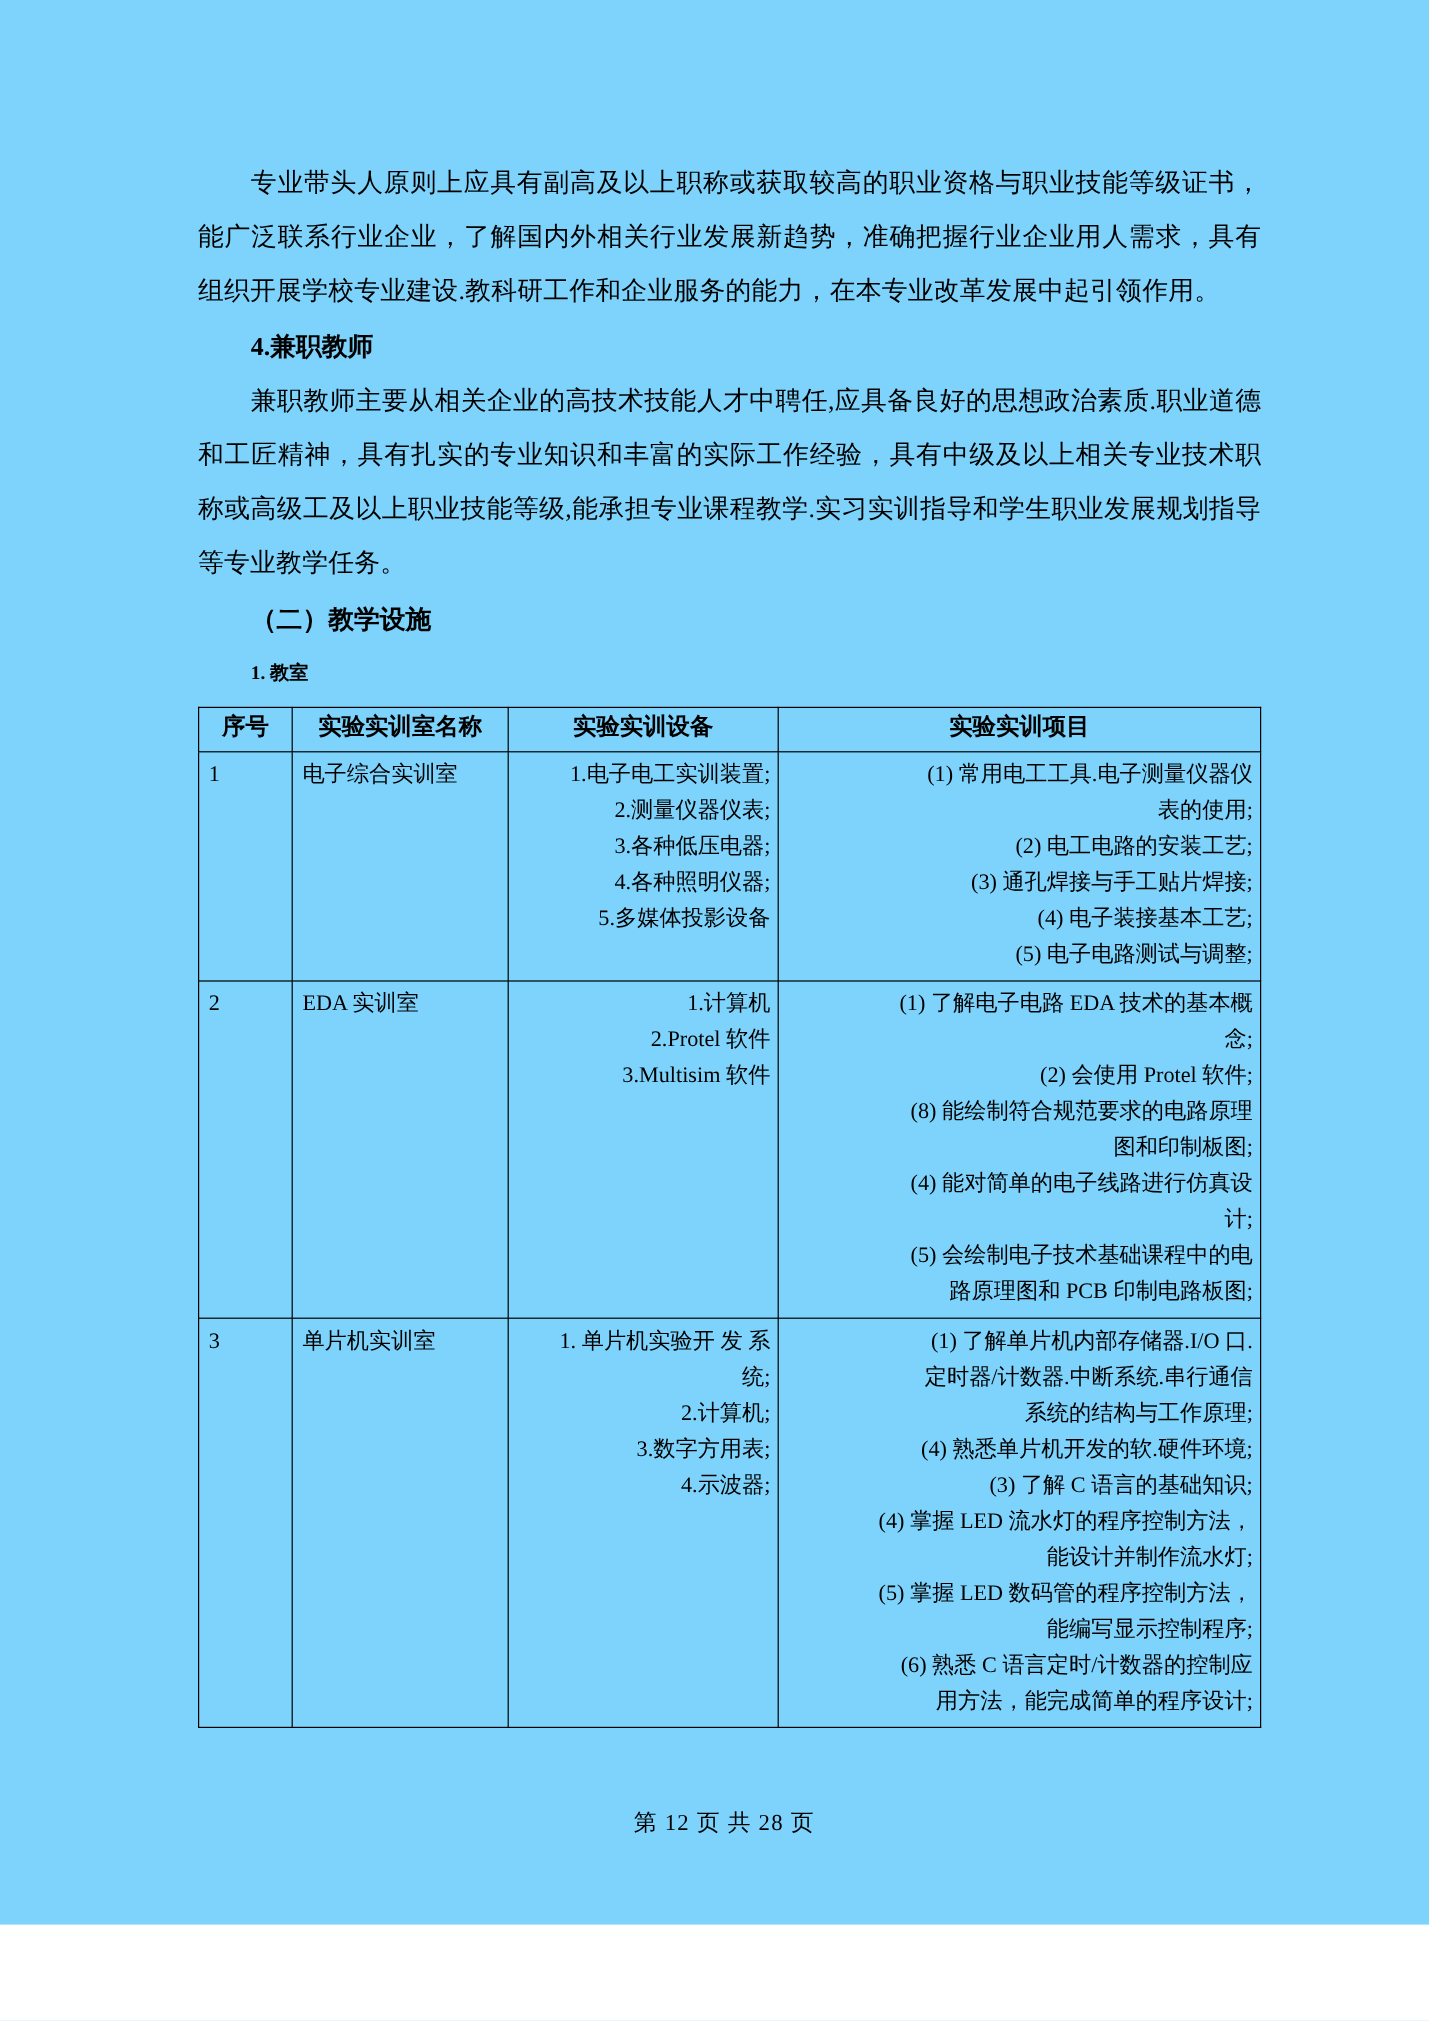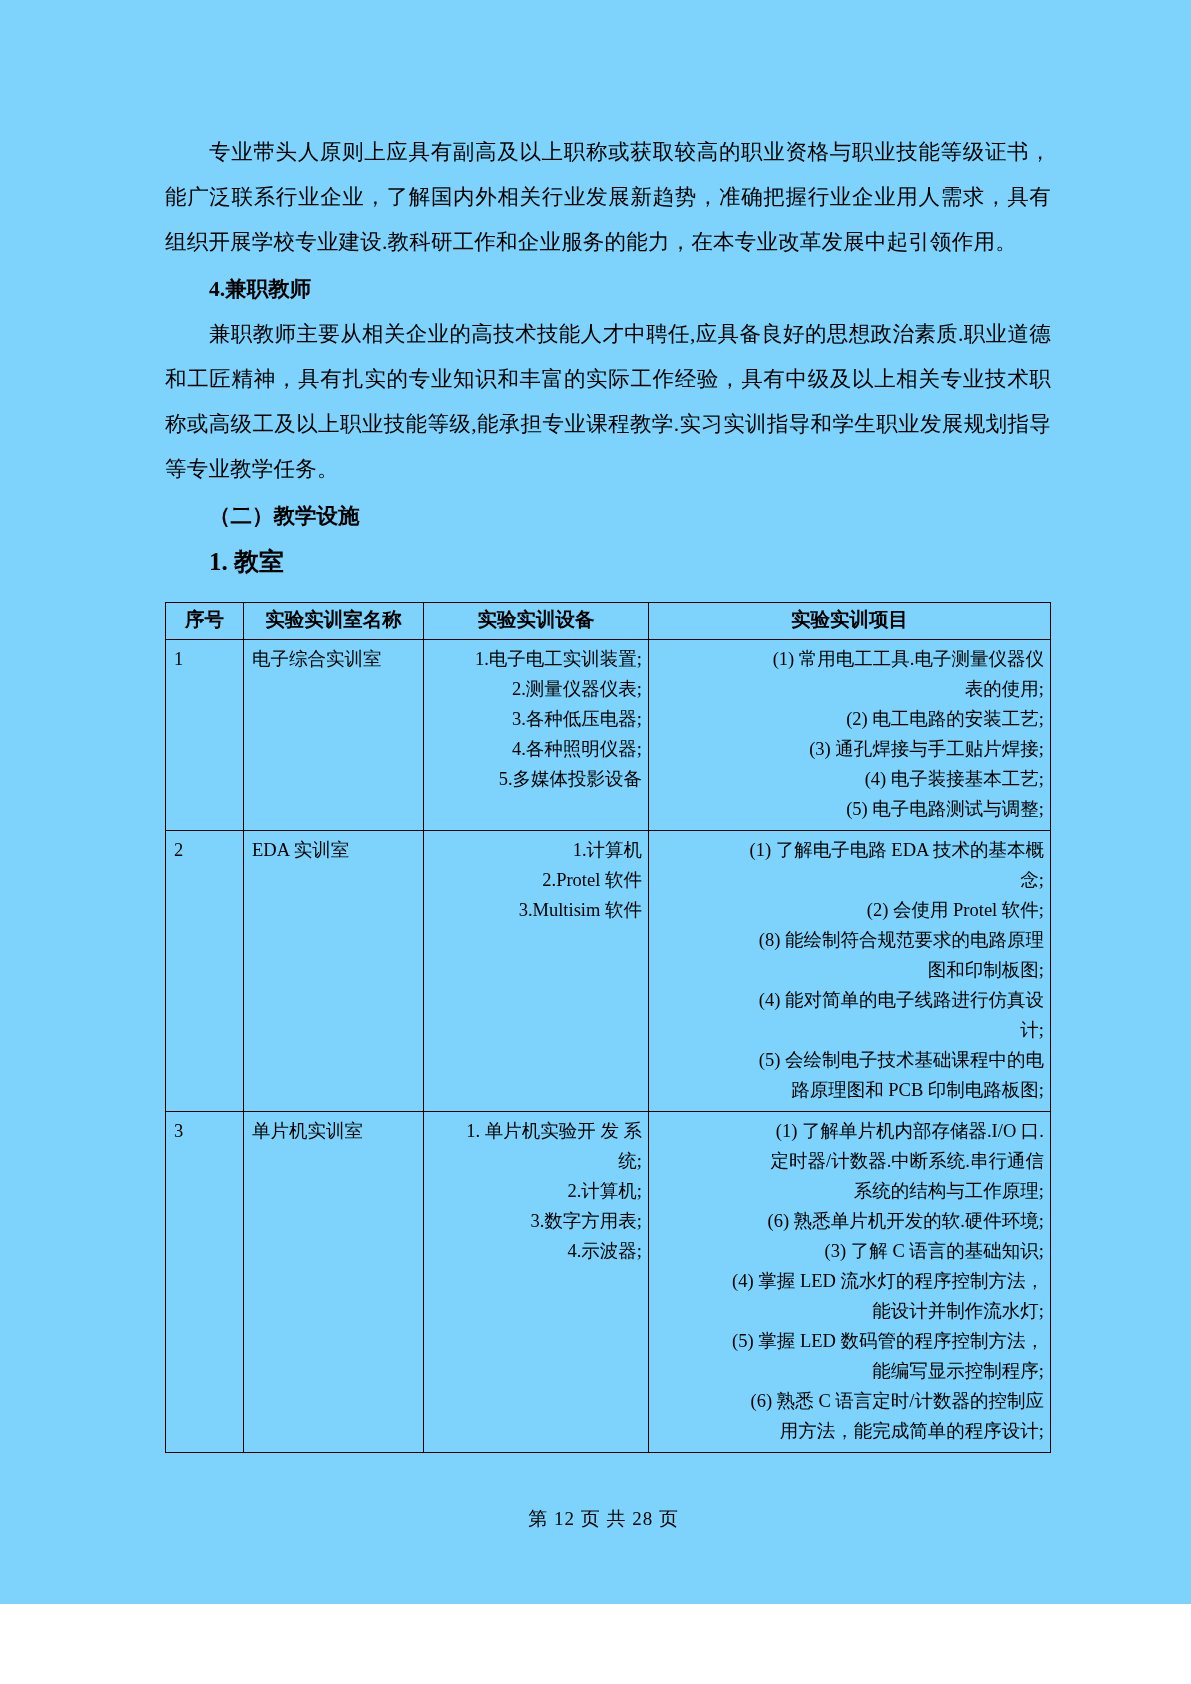--- a/index.html
+++ b/index.html
@@ -30,30 +30,30 @@
     text-indent: 44px;
   }
   .heading-bold {
     font-size: 21.5px;
     line-height: 45px;
     font-weight: bold;
     margin: 0;
     text-indent: 44px;
   }
   .heading-num {
-    font-size: 25px;
+    font-size: 16px;
     line-height: 46px;
     font-weight: bold;
     margin: 0;
     text-indent: 44px;
   }
   table.itable {
     border-collapse: collapse;
     width: 100%;
-    margin-top: 17px;
+    margin-top: 4px;
     table-layout: fixed;
     padding-left: 13px;
   }
   table.itable td, table.itable th {
     border: 1px solid #000000;
     vertical-align: top;
     padding: 4px 6px 6px 8px;
     font-size: 18.5px;
     line-height: 30px;
     font-family: "Liberation Serif", "DejaVu Serif", serif;
@@ -170,21 +170,21 @@
             <span class="line">1. 单片机实验开 发 系</span>
             <span class="line">统;</span>
             <span class="line">2.计算机;</span>
             <span class="line">3.数字方用表;</span>
             <span class="line">4.示波器;</span>
           </td>
           <td>
             <span class="line">(1) 了解单片机内部存储器.I/O 口.</span>
             <span class="line">定时器/计数器.中断系统.串行通信</span>
             <span class="line">系统的结构与工作原理;</span>
-            <span class="line">(6) 熟悉单片机开发的软.硬件环境;</span>
+            <span class="line">(4) 熟悉单片机开发的软.硬件环境;</span>
             <span class="line">(3) 了解 C 语言的基础知识;</span>
             <span class="line">(4) 掌握 LED 流水灯的程序控制方法，</span>
             <span class="line">能设计并制作流水灯;</span>
             <span class="line">(5) 掌握 LED 数码管的程序控制方法，</span>
             <span class="line">能编写显示控制程序;</span>
             <span class="line">(6) 熟悉 C 语言定时/计数器的控制应</span>
             <span class="line">用方法，能完成简单的程序设计;</span>
           </td>
         </tr>
       </tbody>

